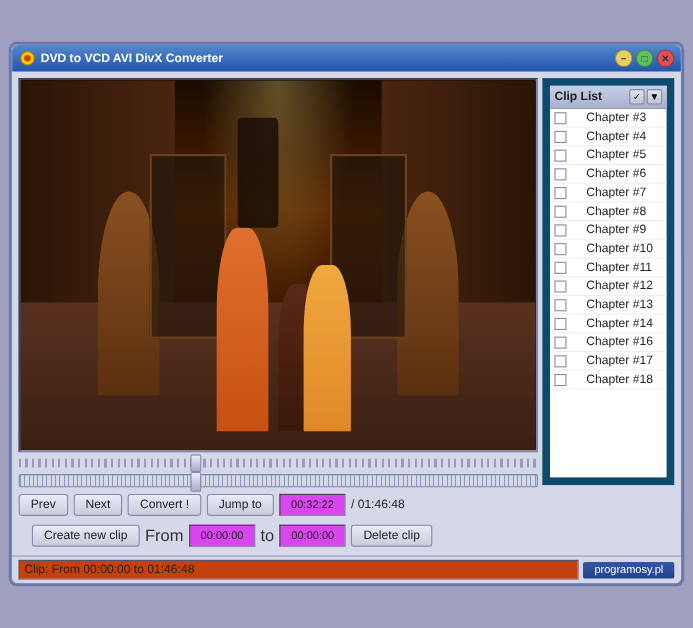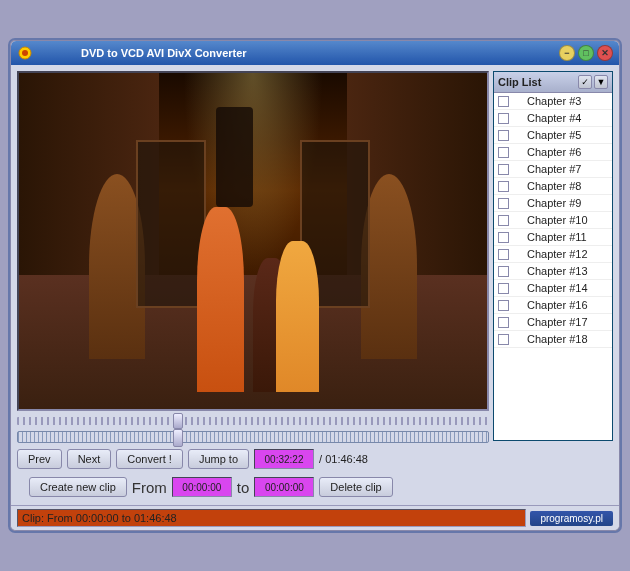--- a/index.html
+++ b/index.html
@@ -40,21 +40,20 @@
       height: 16px;
       display: flex;
       align-items: center;
       justify-content: center;
     }
     .title-icon svg { width: 14px; height: 14px; }
     .title-text {
       color: white;
       font-size: 11px;
       font-weight: bold;
-      margin-left: 44px;
     }
     .title-buttons {
       display: flex;
       gap: 3px;
     }
     .title-btn {
       width: 16px;
       height: 16px;
       border-radius: 50%;
       border: 1px solid rgba(0,0,0,0.3);
@@ -214,21 +213,21 @@
       padding: 2px 10px;
       font-size: 10px;
       margin-left: 4px;
       border-radius: 2px;
     }
     
     .clip-list-panel {
       width: 120px;
       display: flex;
       flex-direction: column;
-      border: 1px solid #0c4a6e;
+      border: 7px solid #0c4a6e;
       background: white;
       height: 370px;
     }
     .clip-list-header {
       display: flex;
       align-items: center;
       justify-content: space-between;
       background: linear-gradient(to bottom, #c8d0e8, #a8b0cc);
       padding: 3px 4px;
       border-bottom: 1px solid #8888aa;

